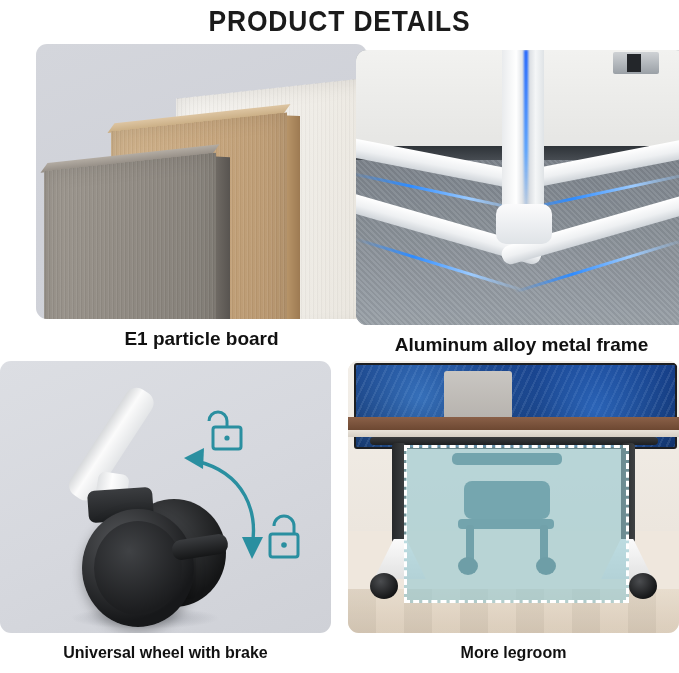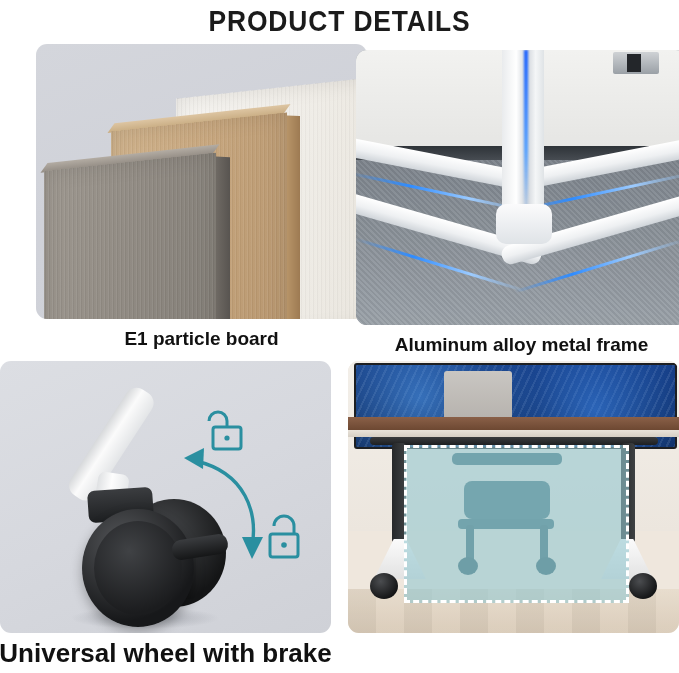--- a/index.html
+++ b/index.html
@@ -31,21 +31,21 @@
   .photo{
     position:relative;width:331px;height:275px;
     border-radius:11px;overflow:hidden;
   }
   .caption{
     width:331px;height:40px;
     display:flex;align-items:center;justify-content:center;
     font-size:19px;font-weight:bold;color:#111111;
     white-space:nowrap;
   }
-  .cell.c3 .caption,.cell.c4 .caption{font-size:26px;}
+  .cell.c3 .caption,.cell.c4 .caption{font-size:16px;}
   .cell.c3 .photo,.cell.c4 .photo{height:272px;}
 
   
   .p1{background:linear-gradient(160deg,#d4d6dc 0%,#d0d2d9 45%,#cfd1d8 100%);}
   .board{position:absolute;}
   .board .face{
     position:absolute;left:0;top:0;width:100%;height:100%;
     box-shadow:inset 0 0 22px rgba(0,0,0,.10);
   }
   .grain{
@@ -309,16 +309,17 @@
           <div class="chairArm"></div>
           <div class="chairBack"></div>
           <div class="chairSeat"></div>
           <div class="chairLegL"></div>
           <div class="chairLegR"></div>
           <div class="chairWheelL"></div>
           <div class="chairWheelR"></div>
         </div>
         <div class="highlight"></div>
       </div>
+      <div class="caption">More legroom</div>
     </div>
 
   </div>
 </div>
 
 </body></html>

